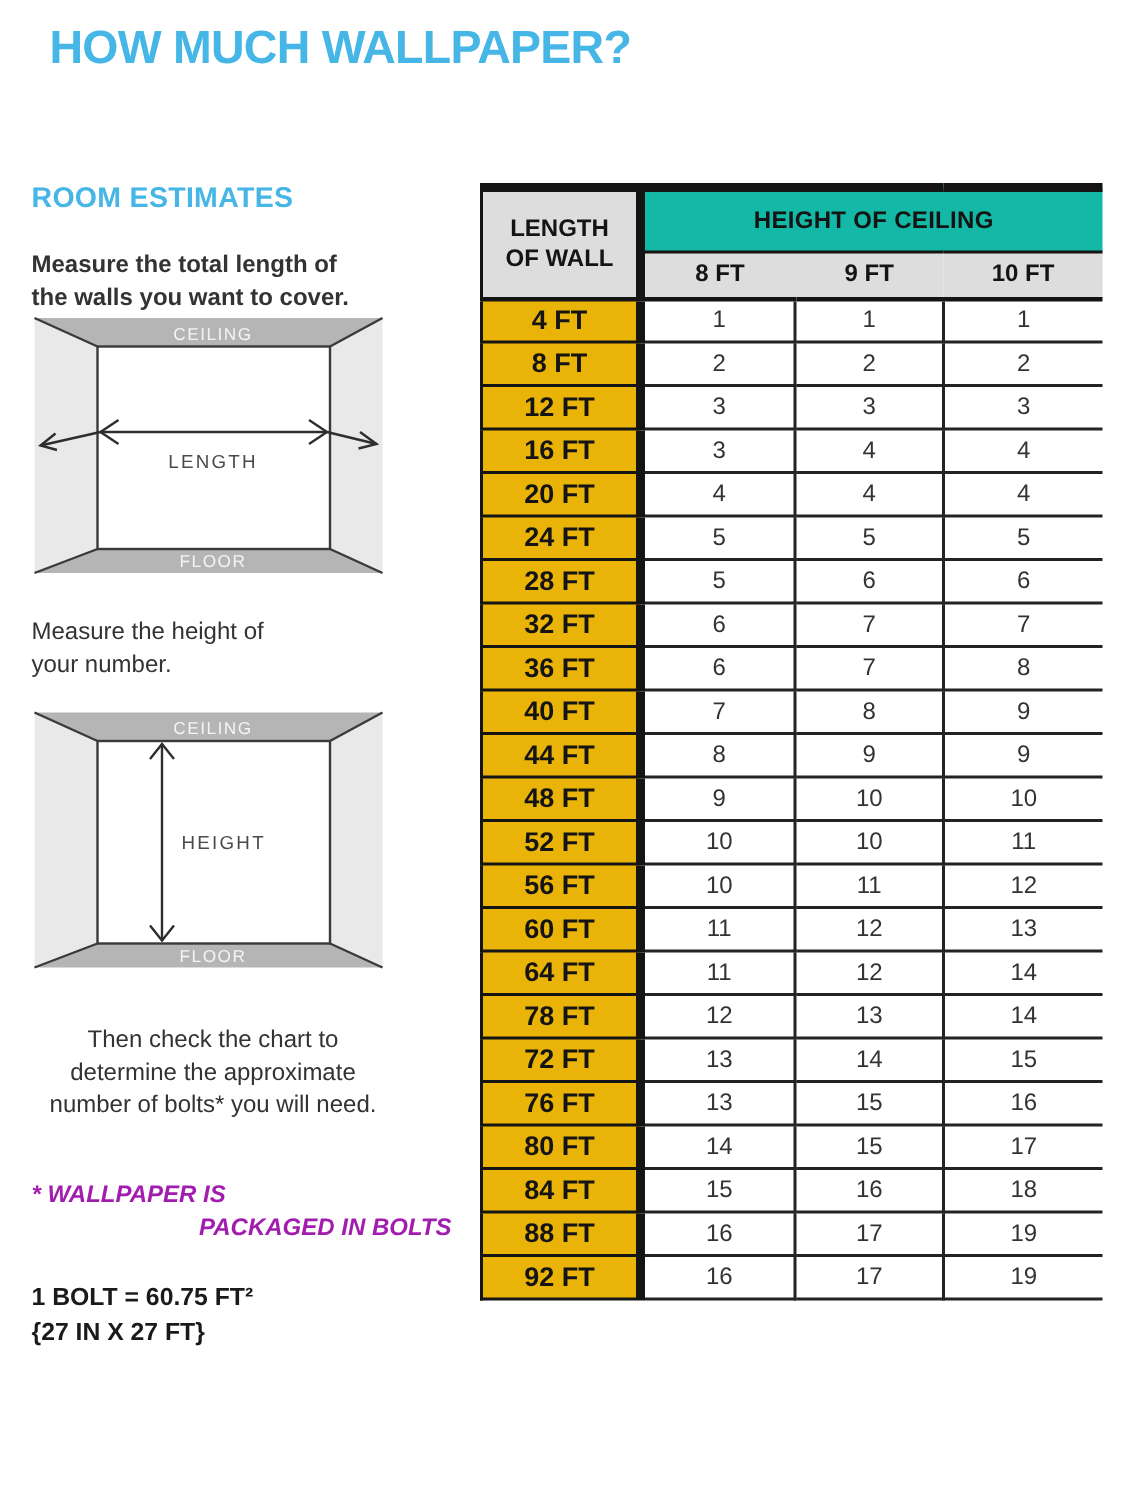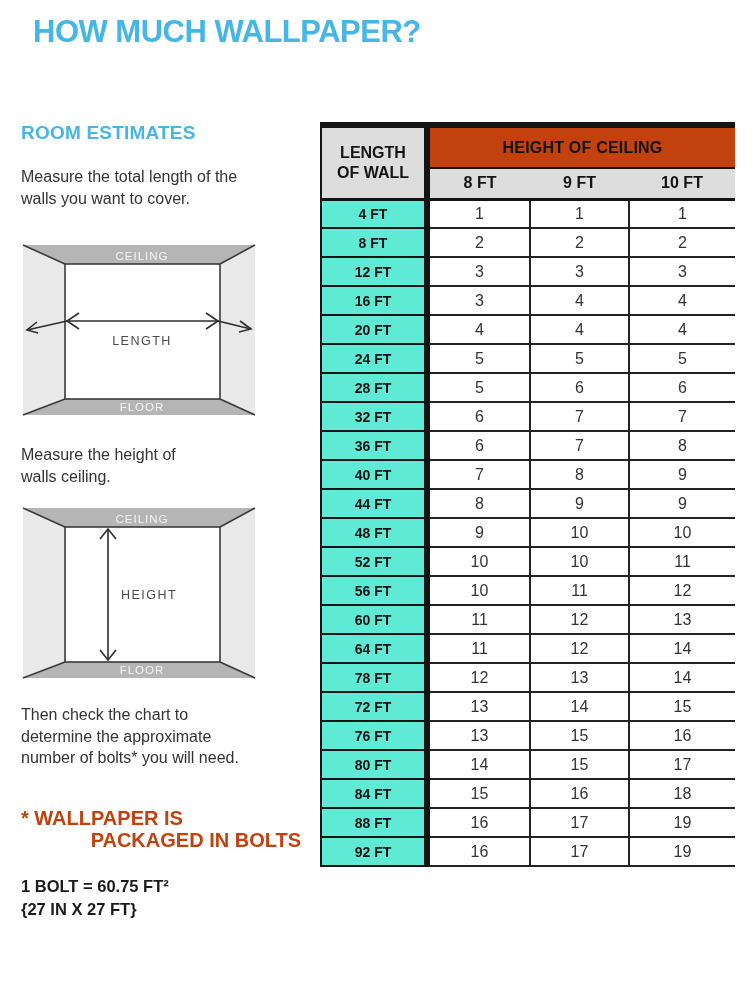--- a/index.html
+++ b/index.html
@@ -16,52 +16,52 @@
   .left-col { position: absolute; left: 21px; top: 122px; width: 280px; }
   .right-col { position: absolute; left: 320px; top: 122px; width: 414px; }
 
   .section-heading {
     font-size: 19px; font-weight: bold; color: #45b6e6; letter-spacing: 0.2px;
   }
   .left-col .section-heading { margin-bottom: 22px; }
   .right-col .section-heading { text-align: center; margin-bottom: 11px; }
 
   .body-text { font-size: 16px; line-height: 21.5px; color: #333; }
-  .p1 { width: 220px; margin-bottom: 34px; }
+  .p1 { width: 220px; margin-bottom: 1px; font-weight: bold; }
   .p2 { width: 182px; margin-bottom: 19px; }
-  .p3 { width: 242px; margin-top: 24px; }
+  .p3 { width: 242px; margin-top: 36px; text-align: center; }
 
   .room-svg { display: block; }
   .room-svg.first { margin-bottom: 27px; }
 
-  .footnote { margin-top: 38px; font-size: 20px; font-weight: bold; color: #c2410c; line-height: 22px; }
+  .footnote { margin-top: 38px; font-size: 16px; font-weight: bold; color: #a21caf; line-height: 22px; font-style: italic; }
   .footnote .indent { padding-left: 13px; text-align: right; }
   .bolt-info { margin-top: 24px; font-size: 16.5px; font-weight: bold; color: #1a1a1a; line-height: 23px; }
 
   table.bolts {
     width: 414px; border-collapse: collapse; table-layout: fixed;
     border-top: 6px solid #141414;
   }
   table.bolts th, table.bolts td { text-align: center; vertical-align: middle; }
 
   th.corner {
     background: #dddddd; font-size: 16px; font-weight: bold; color: #141414;
     border-left: 2px solid #141414; border-right: 6px solid #141414;
     border-bottom: 3px solid #141414; line-height: 20px;
   }
   th.group {
-    background: #c2410c; font-size: 16px; font-weight: bold; color: #141414;
+    background: #14b8a6; font-size: 16px; font-weight: bold; color: #141414;
     height: 43px; border-bottom: 2px solid #141414; letter-spacing: 0.2px;
   }
   th.colhead {
     background: #dddddd; font-size: 16px; font-weight: bold; color: #141414;
     height: 31px; border-bottom: 3px solid #141414;
   }
   tbody th.wall {
-    background: #5eead4; font-size: 14px; font-weight: bold; color: #141414;
+    background: #eab308; font-size: 18px; font-weight: bold; color: #141414;
     border-left: 2px solid #141414; border-right: 6px solid #141414;
     border-bottom: 2px solid #141414; height: 29px;
   }
   tbody td {
     font-size: 16px; color: #333; background: #ffffff;
     border-bottom: 2px solid #232323; height: 29px;
   }
   tbody td.sep { border-right: 2px solid #232323; }
 </style>
 </head>
@@ -93,21 +93,21 @@
       <line x1="46" y1="78" x2="6" y2="87"></line>
       <polyline points="16,79 6,87 17,90"></polyline>
       <line x1="197" y1="78" x2="230" y2="86"></line>
       <polyline points="219,78 230,86 218,89"></polyline>
     </g>
     <text x="121" y="16.5" text-anchor="middle" font-size="11.5" letter-spacing="1" fill="#f4f4f4">CEILING</text>
     <text x="121" y="168" text-anchor="middle" font-size="11.5" letter-spacing="1" fill="#f4f4f4">FLOOR</text>
     <text x="121" y="102" text-anchor="middle" font-size="12.5" letter-spacing="1.5" fill="#4a4a4a">LENGTH</text>
   </svg>
 
-  <p class="body-text p2">Measure the height of walls ceiling.</p>
+  <p class="body-text p2">Measure the height of your number.</p>
 
   <svg class="room-svg" width="236" height="174" viewBox="0 0 236 174">
     <polygon points="2,2 234,2 199,21 44,21" fill="#b5b5b5"></polygon>
     <polygon points="44,156 199,156 234,172 2,172" fill="#b5b5b5"></polygon>
     <polygon points="2,2 44,21 44,156 2,172" fill="#e9e9e9"></polygon>
     <polygon points="234,2 234,172 199,156 199,21" fill="#e9e9e9"></polygon>
     <g stroke="#3a3a3a" stroke-width="1.6" fill="none">
       <line x1="2" y1="2" x2="44" y2="21"></line>
       <line x1="234" y1="2" x2="199" y2="21"></line>
       <line x1="2" y1="172" x2="44" y2="156"></line>

